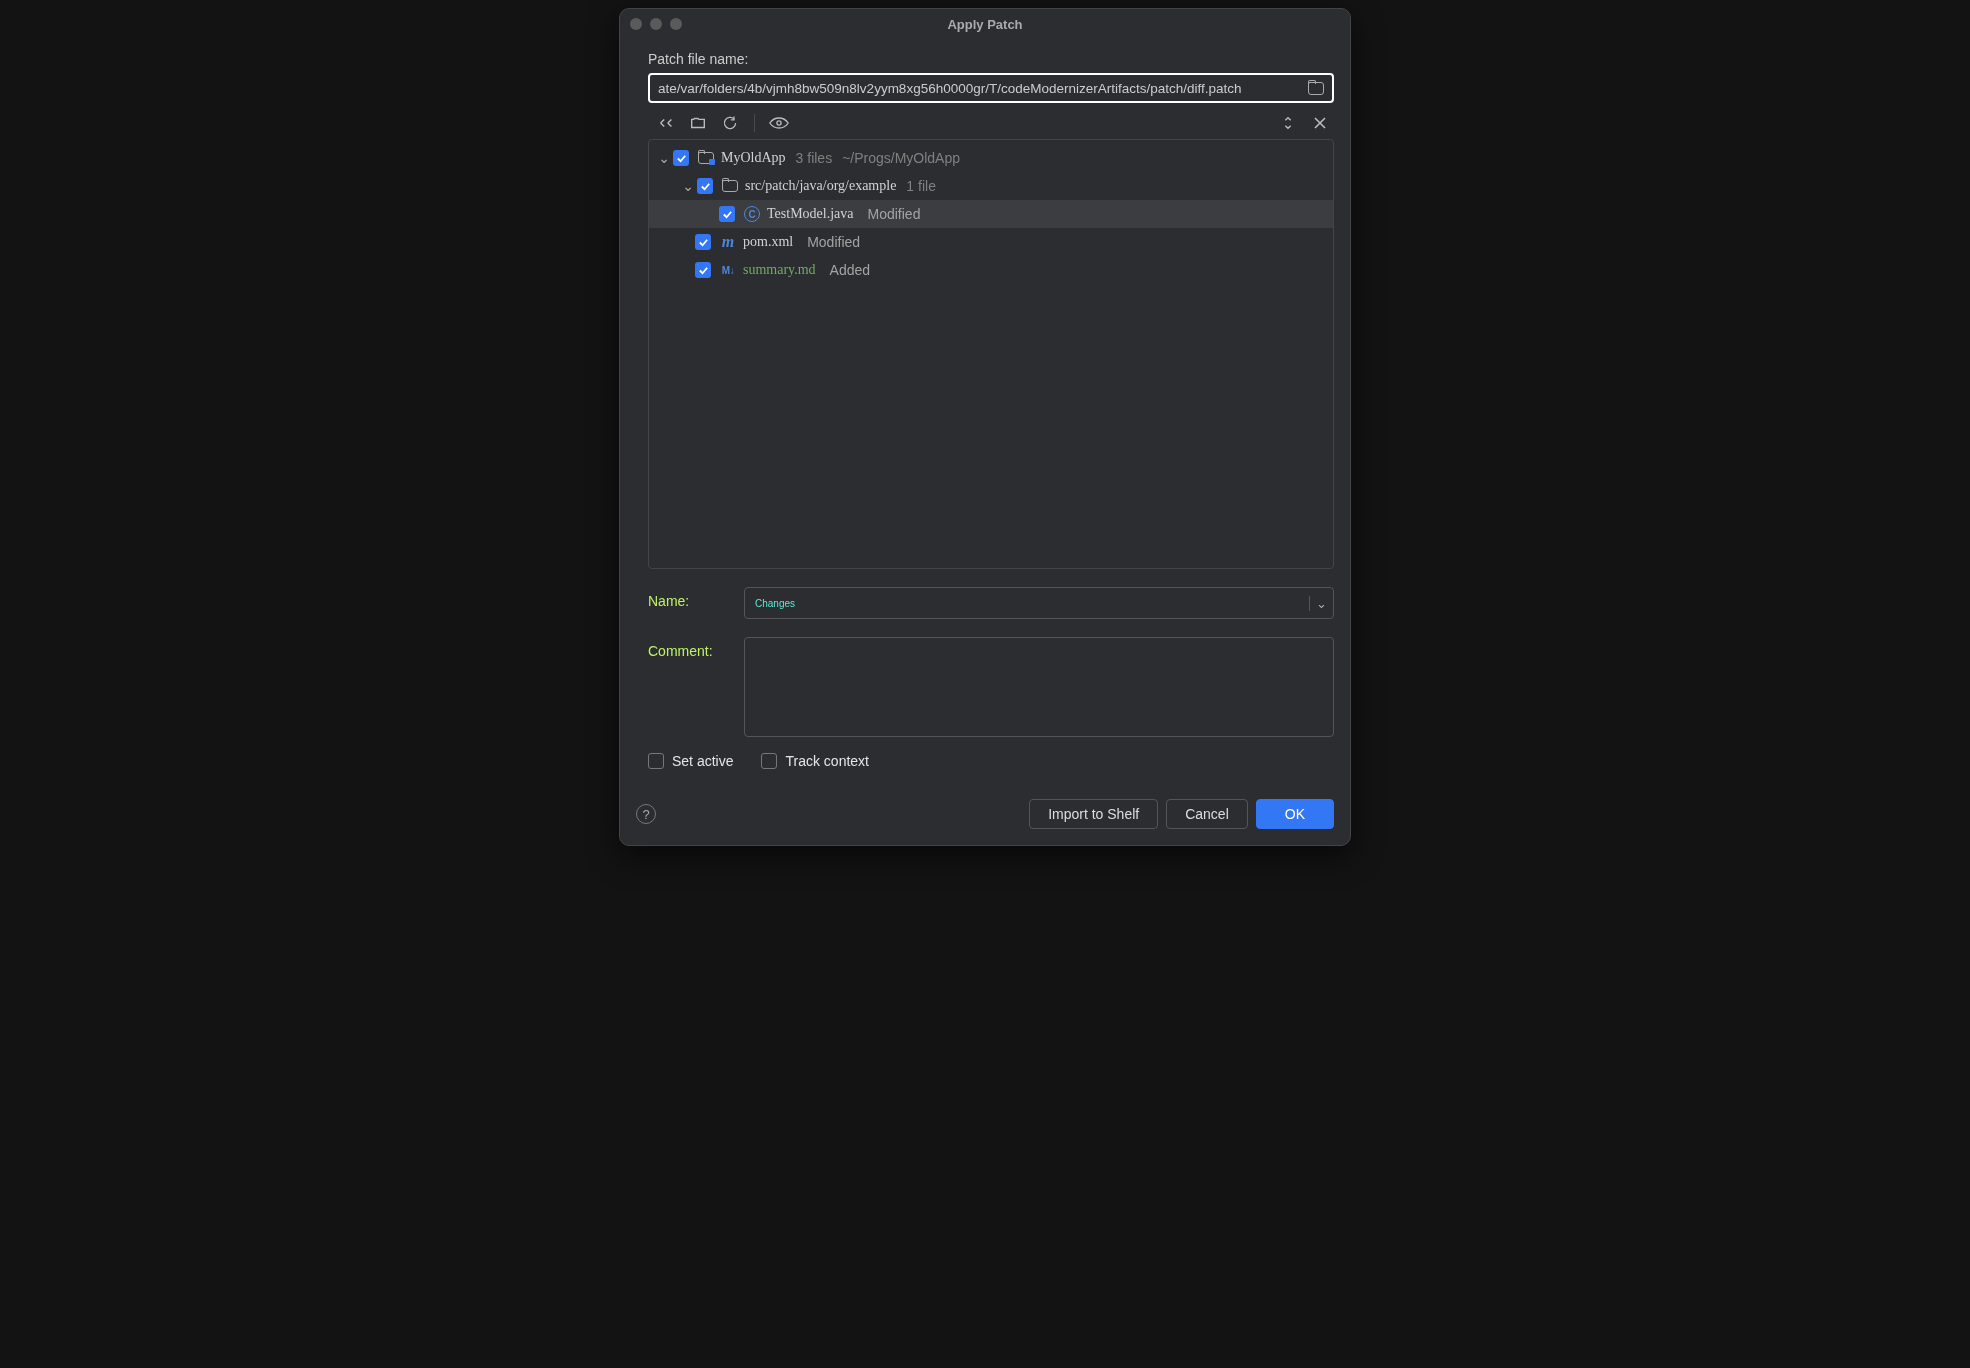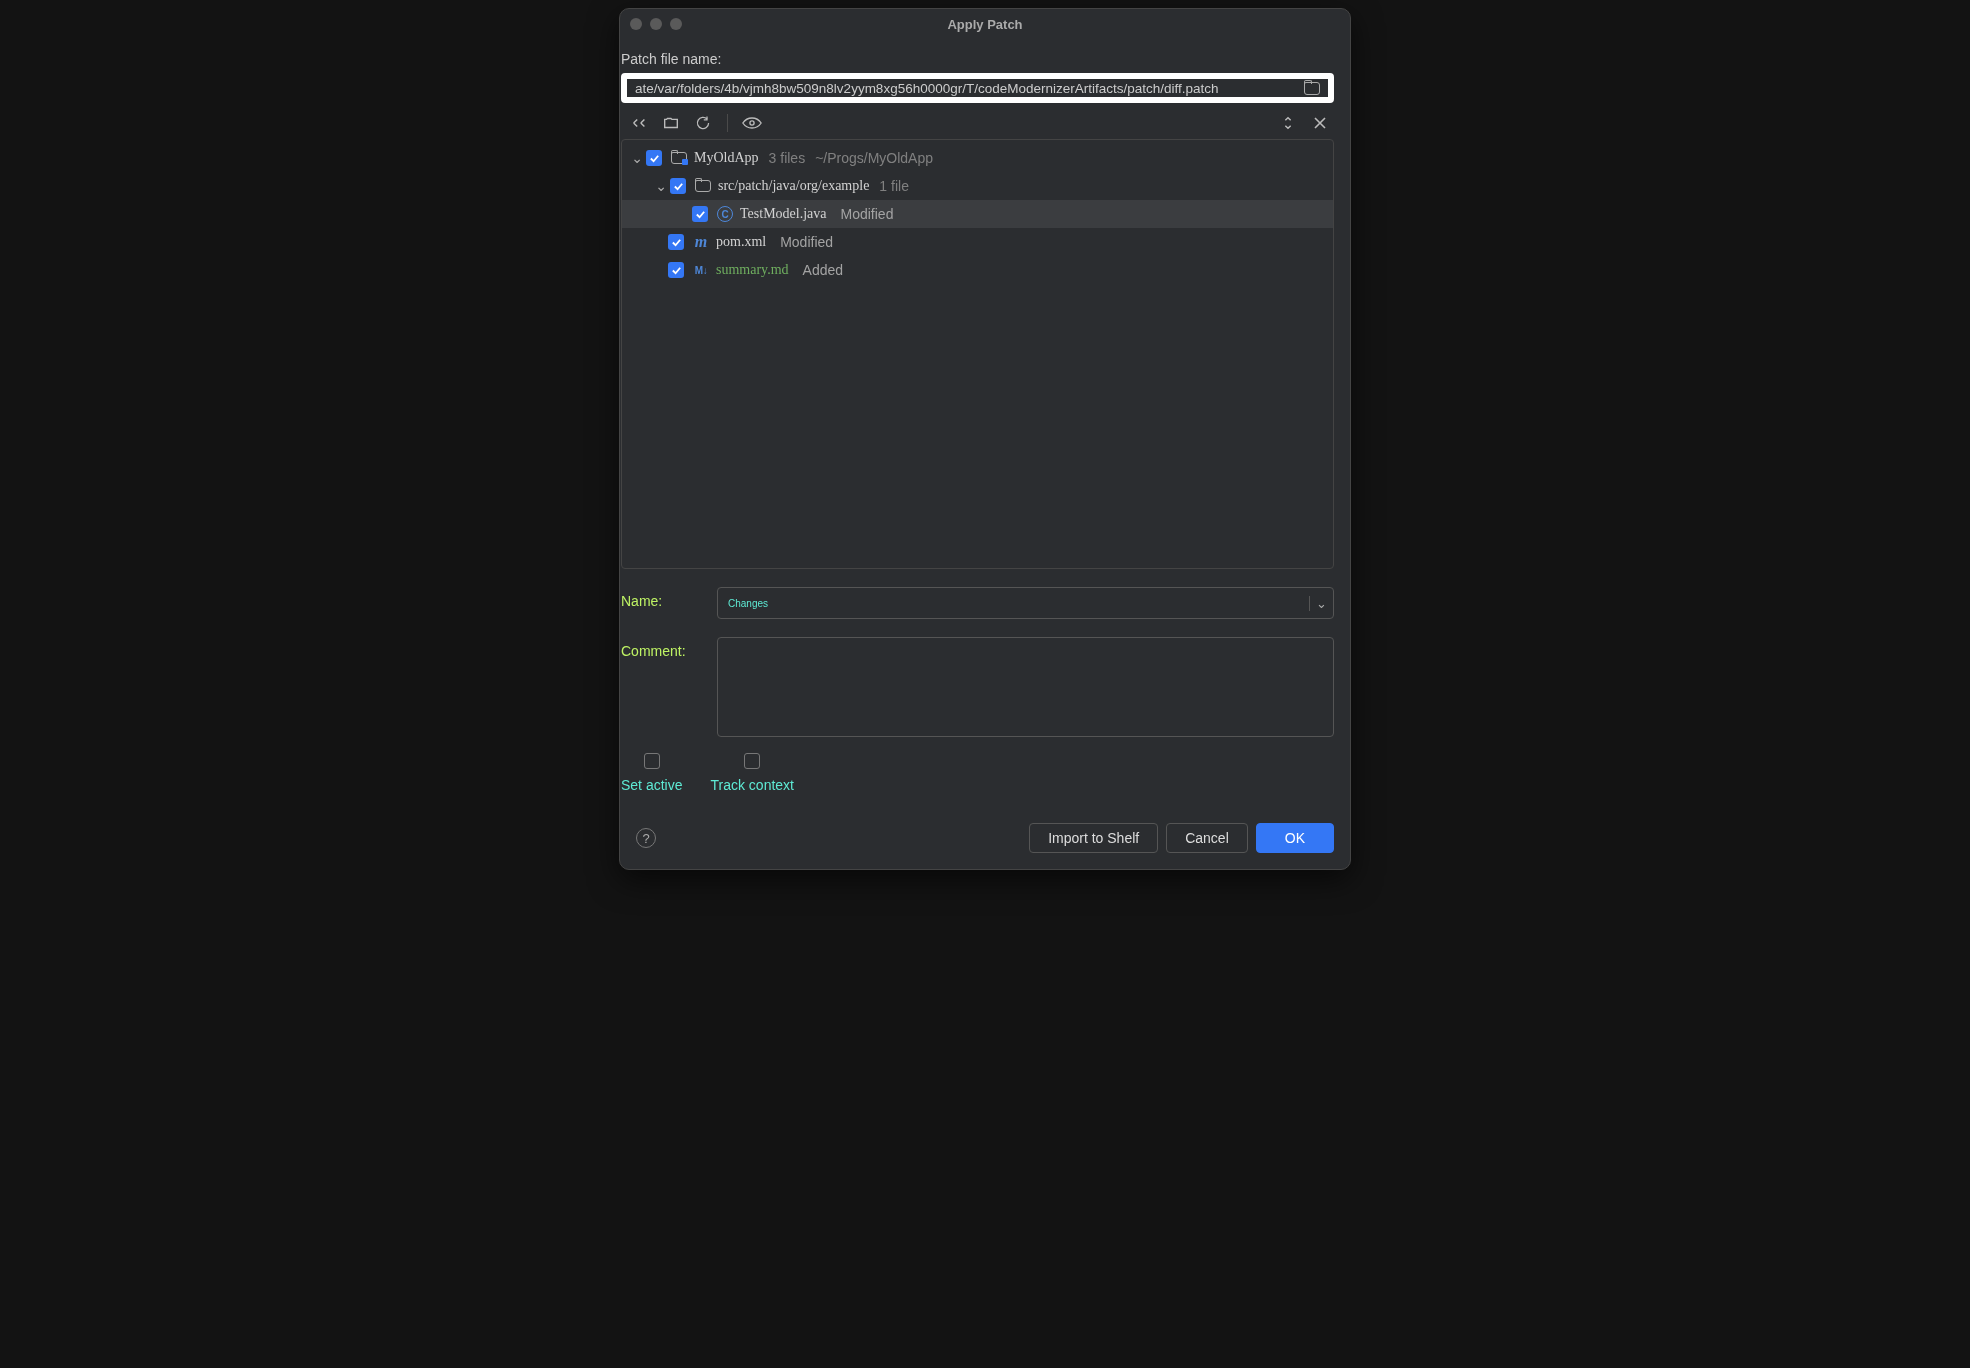--- a/index.html
+++ b/index.html
@@ -29,25 +29,25 @@
     padding: 0 10px;
     position: relative;
   }
   .traffic-lights { display: flex; gap: 8px; }
   .dot { width: 12px; height: 12px; border-radius: 50%; background: #5a5a5a; }
   .title {
     position: absolute; left: 0; right: 0; text-align: center;
     font-size: 13px; color: #aaaaaa; font-weight: 600;
     pointer-events: none;
   }
-  .content { padding: 12px 16px 16px 1px; }
+  .content { padding: 12px 16px 16px 28px; }
   .label { font-size: 14px; color: #cccccc; margin-bottom: 6px; display: block; }
   .path-input {
     display: flex; align-items: center;
-    border: 6px solid #ffffff; border-radius: 4px;
+    border: 2px solid #ffffff; border-radius: 4px;
     background: #2b2d30; padding: 4px 8px; height: 30px;
   }
   .path-input input {
     flex: 1; background: transparent; border: none; outline: none;
     color: #cccccc; font-size: 13.5px; font-family: inherit;
   }
   .folder-icon {
     width: 16px; height: 13px; border: 1.5px solid #aaa;
     border-radius: 2px 3px 3px 3px; position: relative; margin-left: 6px;
   }
@@ -105,21 +105,21 @@
     width: 24px; border-left: 1px solid #555;
     display: flex; align-items: center; justify-content: center; color: #aaa;
   }
   .textarea {
     flex: 1; border: 1px solid #555; border-radius: 4px;
     background: #2b2d30; height: 100px; resize: none; outline: none;
     color: #ccc; font-family: inherit; font-size: 14px; padding: 8px;
   }
 
   .checkrow { display: flex; align-items: center; gap: 28px; margin-top: 16px; }
-  .checkrow label { display: flex; align-items: center; gap: 8px; font-size: 14px; color: #5eead4; flex-direction: column; }
+  .checkrow label { display: flex; align-items: center; gap: 8px; font-size: 14px; color: #e5e5e5; }
   .emptycb {
     width: 16px; height: 16px; border: 1.5px solid #777;
     border-radius: 3px; display: inline-block;
   }
 
   .footer {
     display: flex; align-items: center; padding: 14px 16px 16px 16px;
   }
   .help {
     width: 20px; height: 20px; border: 1.5px solid #777;

